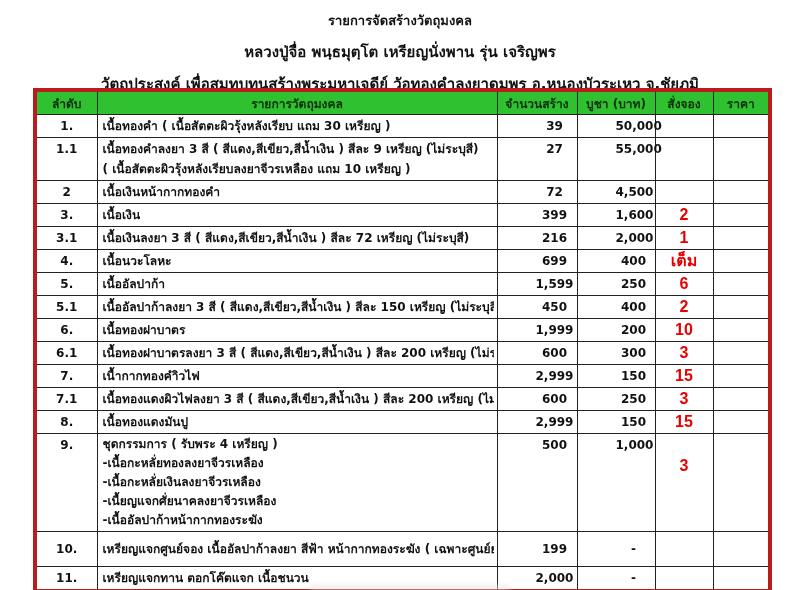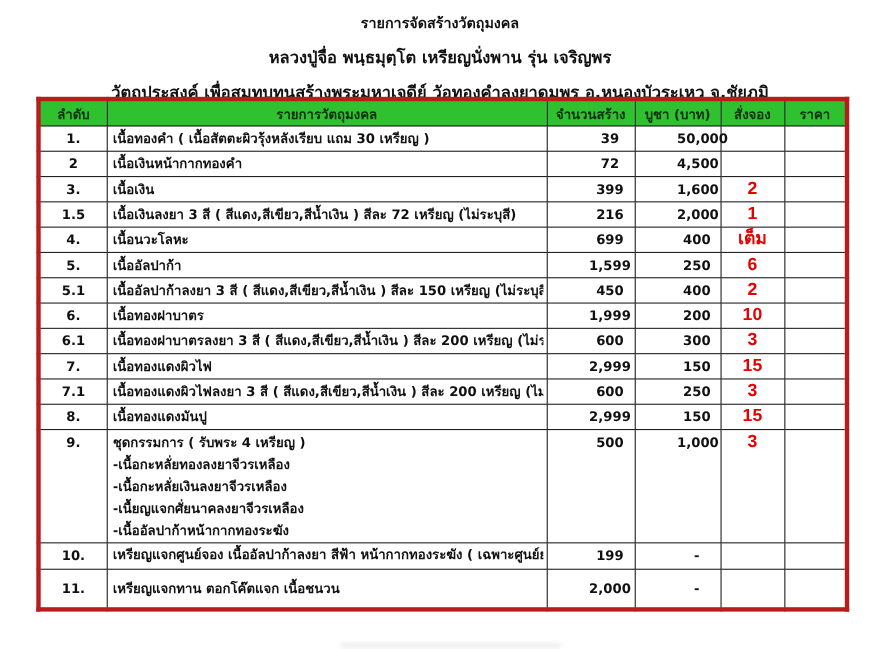--- a/index.html
+++ b/index.html
@@ -102,20 +102,31 @@
       <td class="order-cell">1.</td>
       <td class="item-cell">
             <div>เนื้อทองคำ ( เนื้อสัตตะผิวรุ้งหลังเรียบ แถม 30 เหรียญ )</div>
           </td>
       <td class="made-cell">39</td>
       <td class="price-cell">50,000</td>
       <td class="reserved-cell"></td>
       <td class="extra-cell"></td>
     </tr>
 
+    <tr>
+      <td class="order-cell">1.1</td>
+      <td class="item-cell">
+            <div>เนื้อทองคำลงยา 3 สี ( สีแดง,สีเขียว,สีน้ำเงิน ) สีละ 9 เหรียญ (ไม่ระบุสี)</div>
+            <div>( เนื้อสัตตะผิวรุ้งหลังเรียบลงยาจีวรเหลือง แถม 10 เหรียญ )</div>
+          </td>
+      <td class="made-cell">27</td>
+      <td class="price-cell">55,000</td>
+      <td class="reserved-cell"></td>
+      <td class="extra-cell"></td>
+    </tr>
 
     <tr>
       <td class="order-cell">2</td>
       <td class="item-cell">
             <div>เนื้อเงินหน้ากากทองคำ</div>
           </td>
       <td class="made-cell">72</td>
       <td class="price-cell">4,500</td>
       <td class="reserved-cell"></td>
       <td class="extra-cell"></td>
@@ -126,21 +137,21 @@
       <td class="item-cell">
             <div>เนื้อเงิน</div>
           </td>
       <td class="made-cell">399</td>
       <td class="price-cell">1,600</td>
       <td class="reserved-cell">2</td>
       <td class="extra-cell"></td>
     </tr>
 
     <tr>
-      <td class="order-cell">1.5</td>
+      <td class="order-cell">3.1</td>
       <td class="item-cell">
             <div>เนื้อเงินลงยา 3 สี ( สีแดง,สีเขียว,สีน้ำเงิน )  สีละ 72 เหรียญ (ไม่ระบุสี)</div>
           </td>
       <td class="made-cell">216</td>
       <td class="price-cell">2,000</td>
       <td class="reserved-cell">1</td>
       <td class="extra-cell"></td>
     </tr>
 
     <tr>
@@ -194,21 +205,21 @@
           </td>
       <td class="made-cell">600</td>
       <td class="price-cell">300</td>
       <td class="reserved-cell">3</td>
       <td class="extra-cell"></td>
     </tr>
 
     <tr>
       <td class="order-cell">7.</td>
       <td class="item-cell">
-            <div>เนื้อทองแดงผิวไฟ</div>
+            <div>เนื้ากากทองคำิวไฟ</div>
           </td>
       <td class="made-cell">2,999</td>
       <td class="price-cell">150</td>
       <td class="reserved-cell">15</td>
       <td class="extra-cell"></td>
     </tr>
 
     <tr>
       <td class="order-cell">7.1</td>
       <td class="item-cell">

